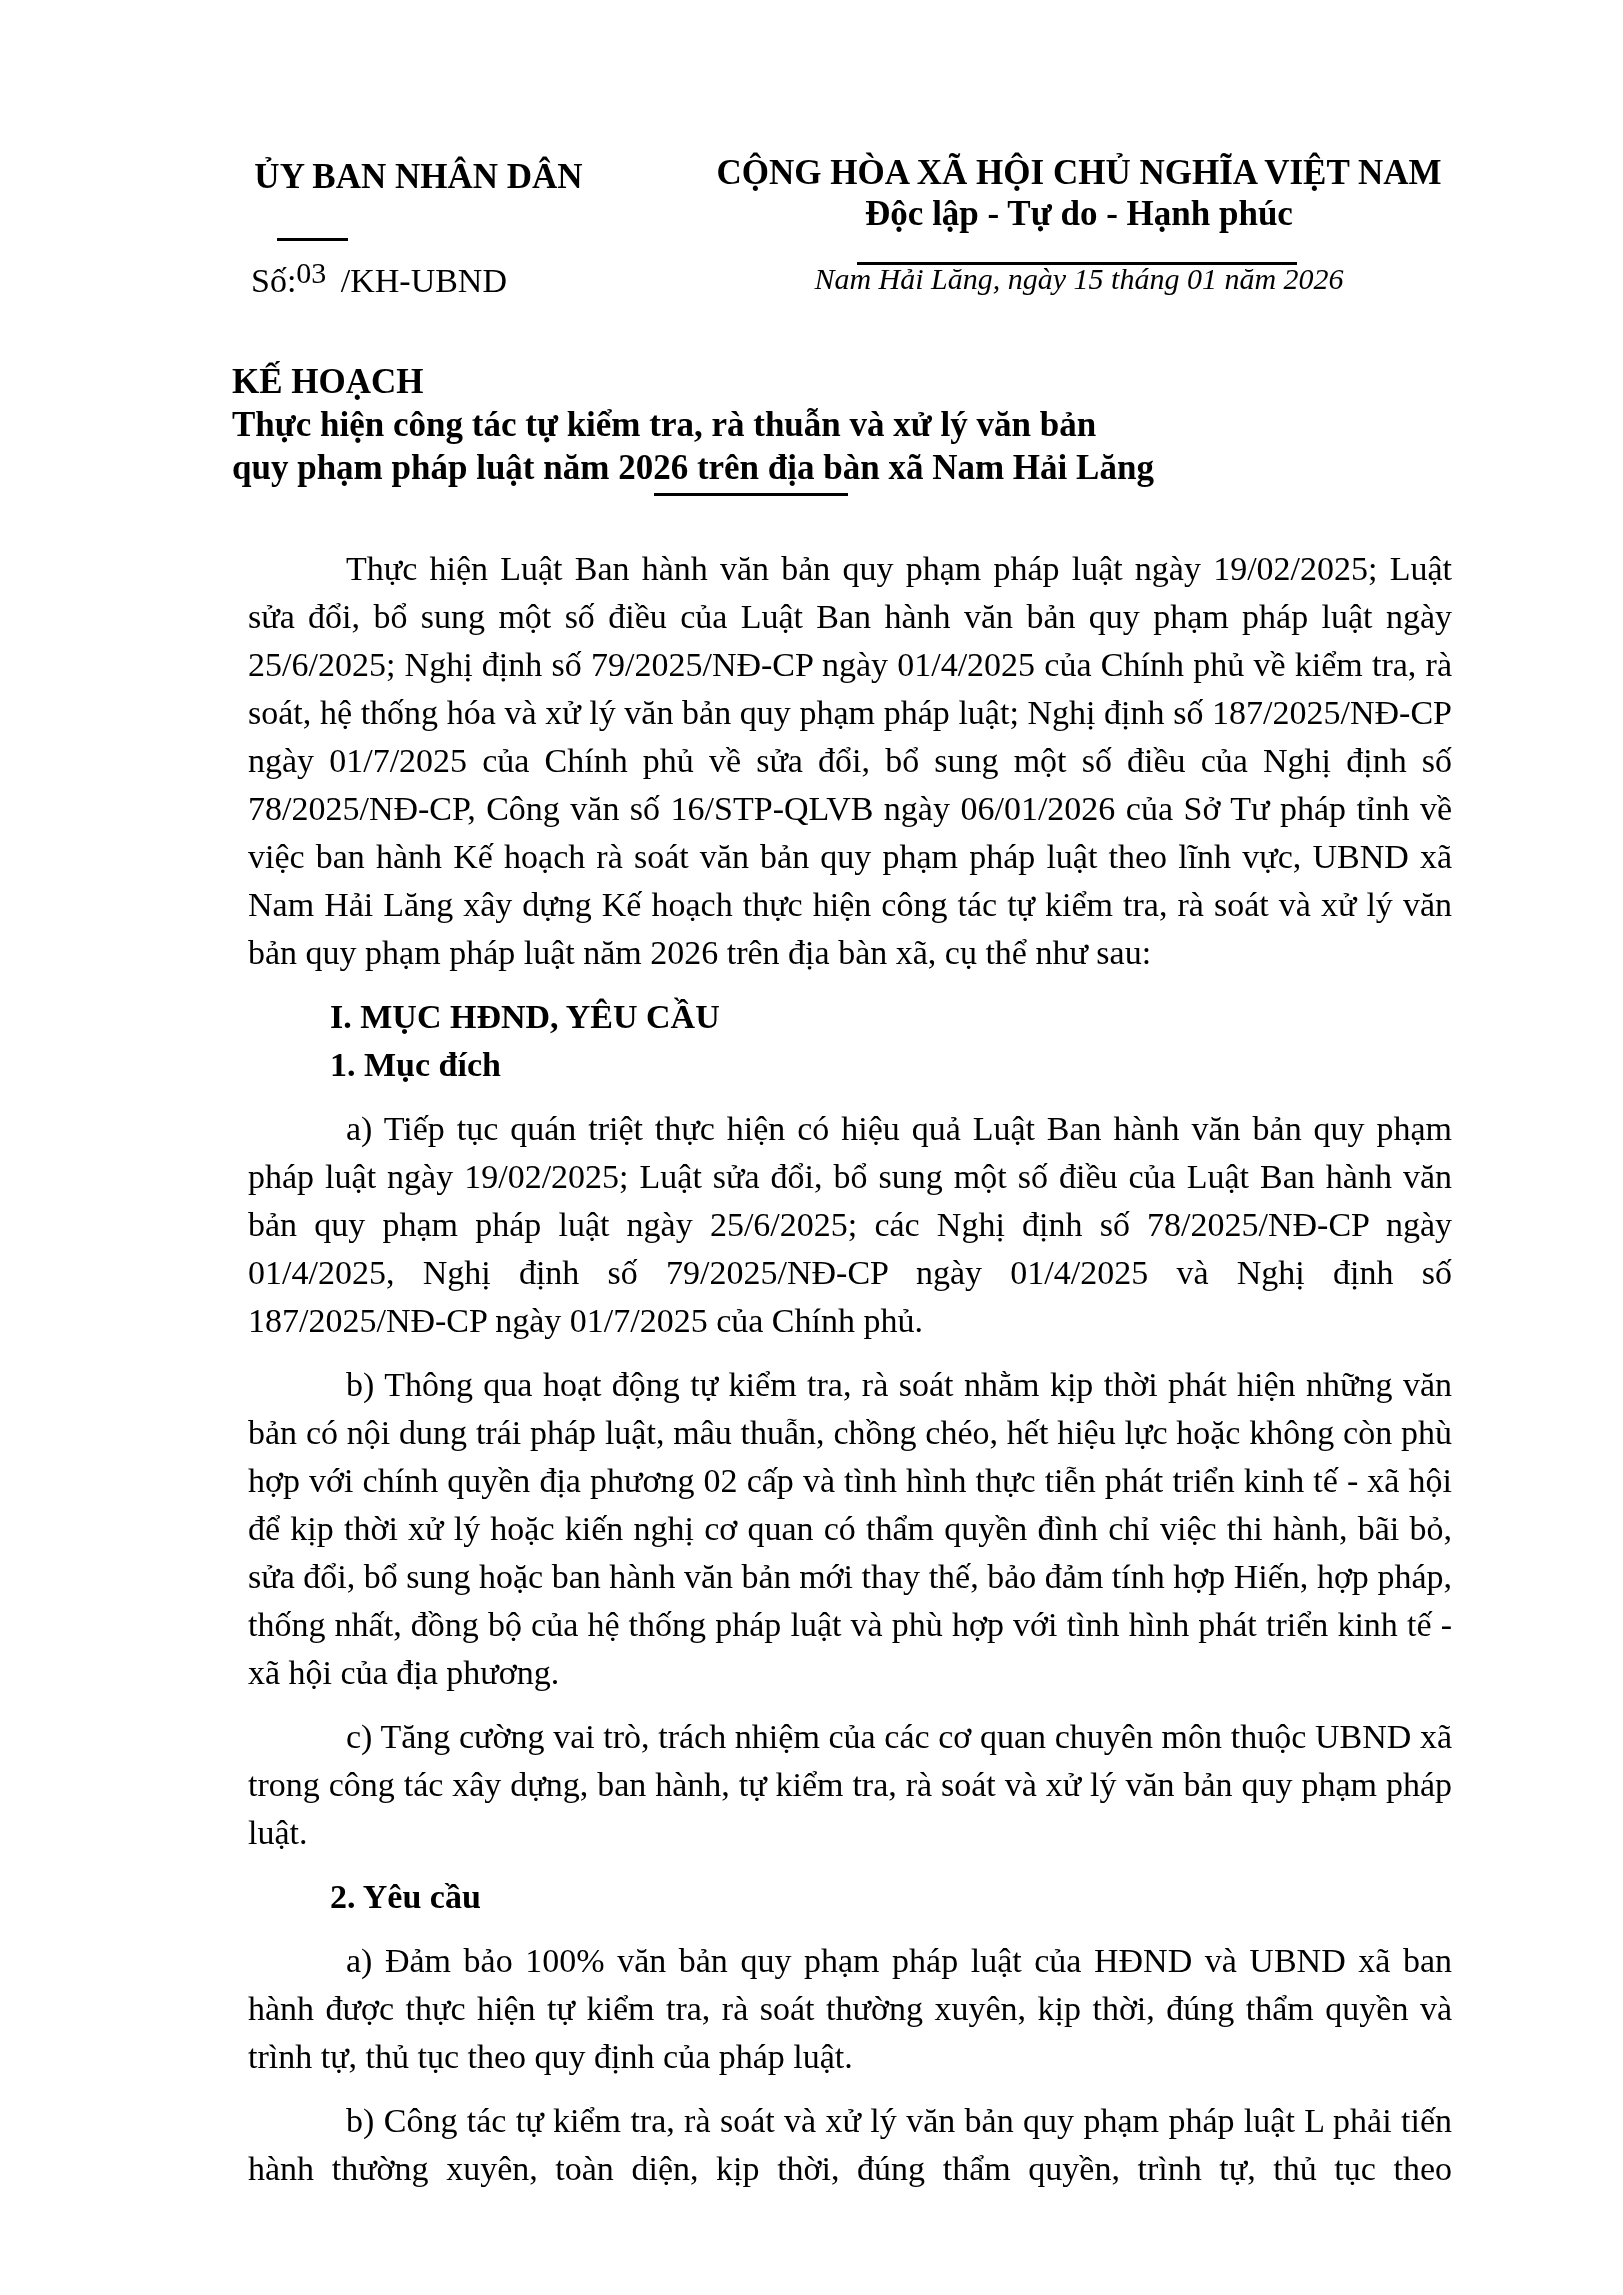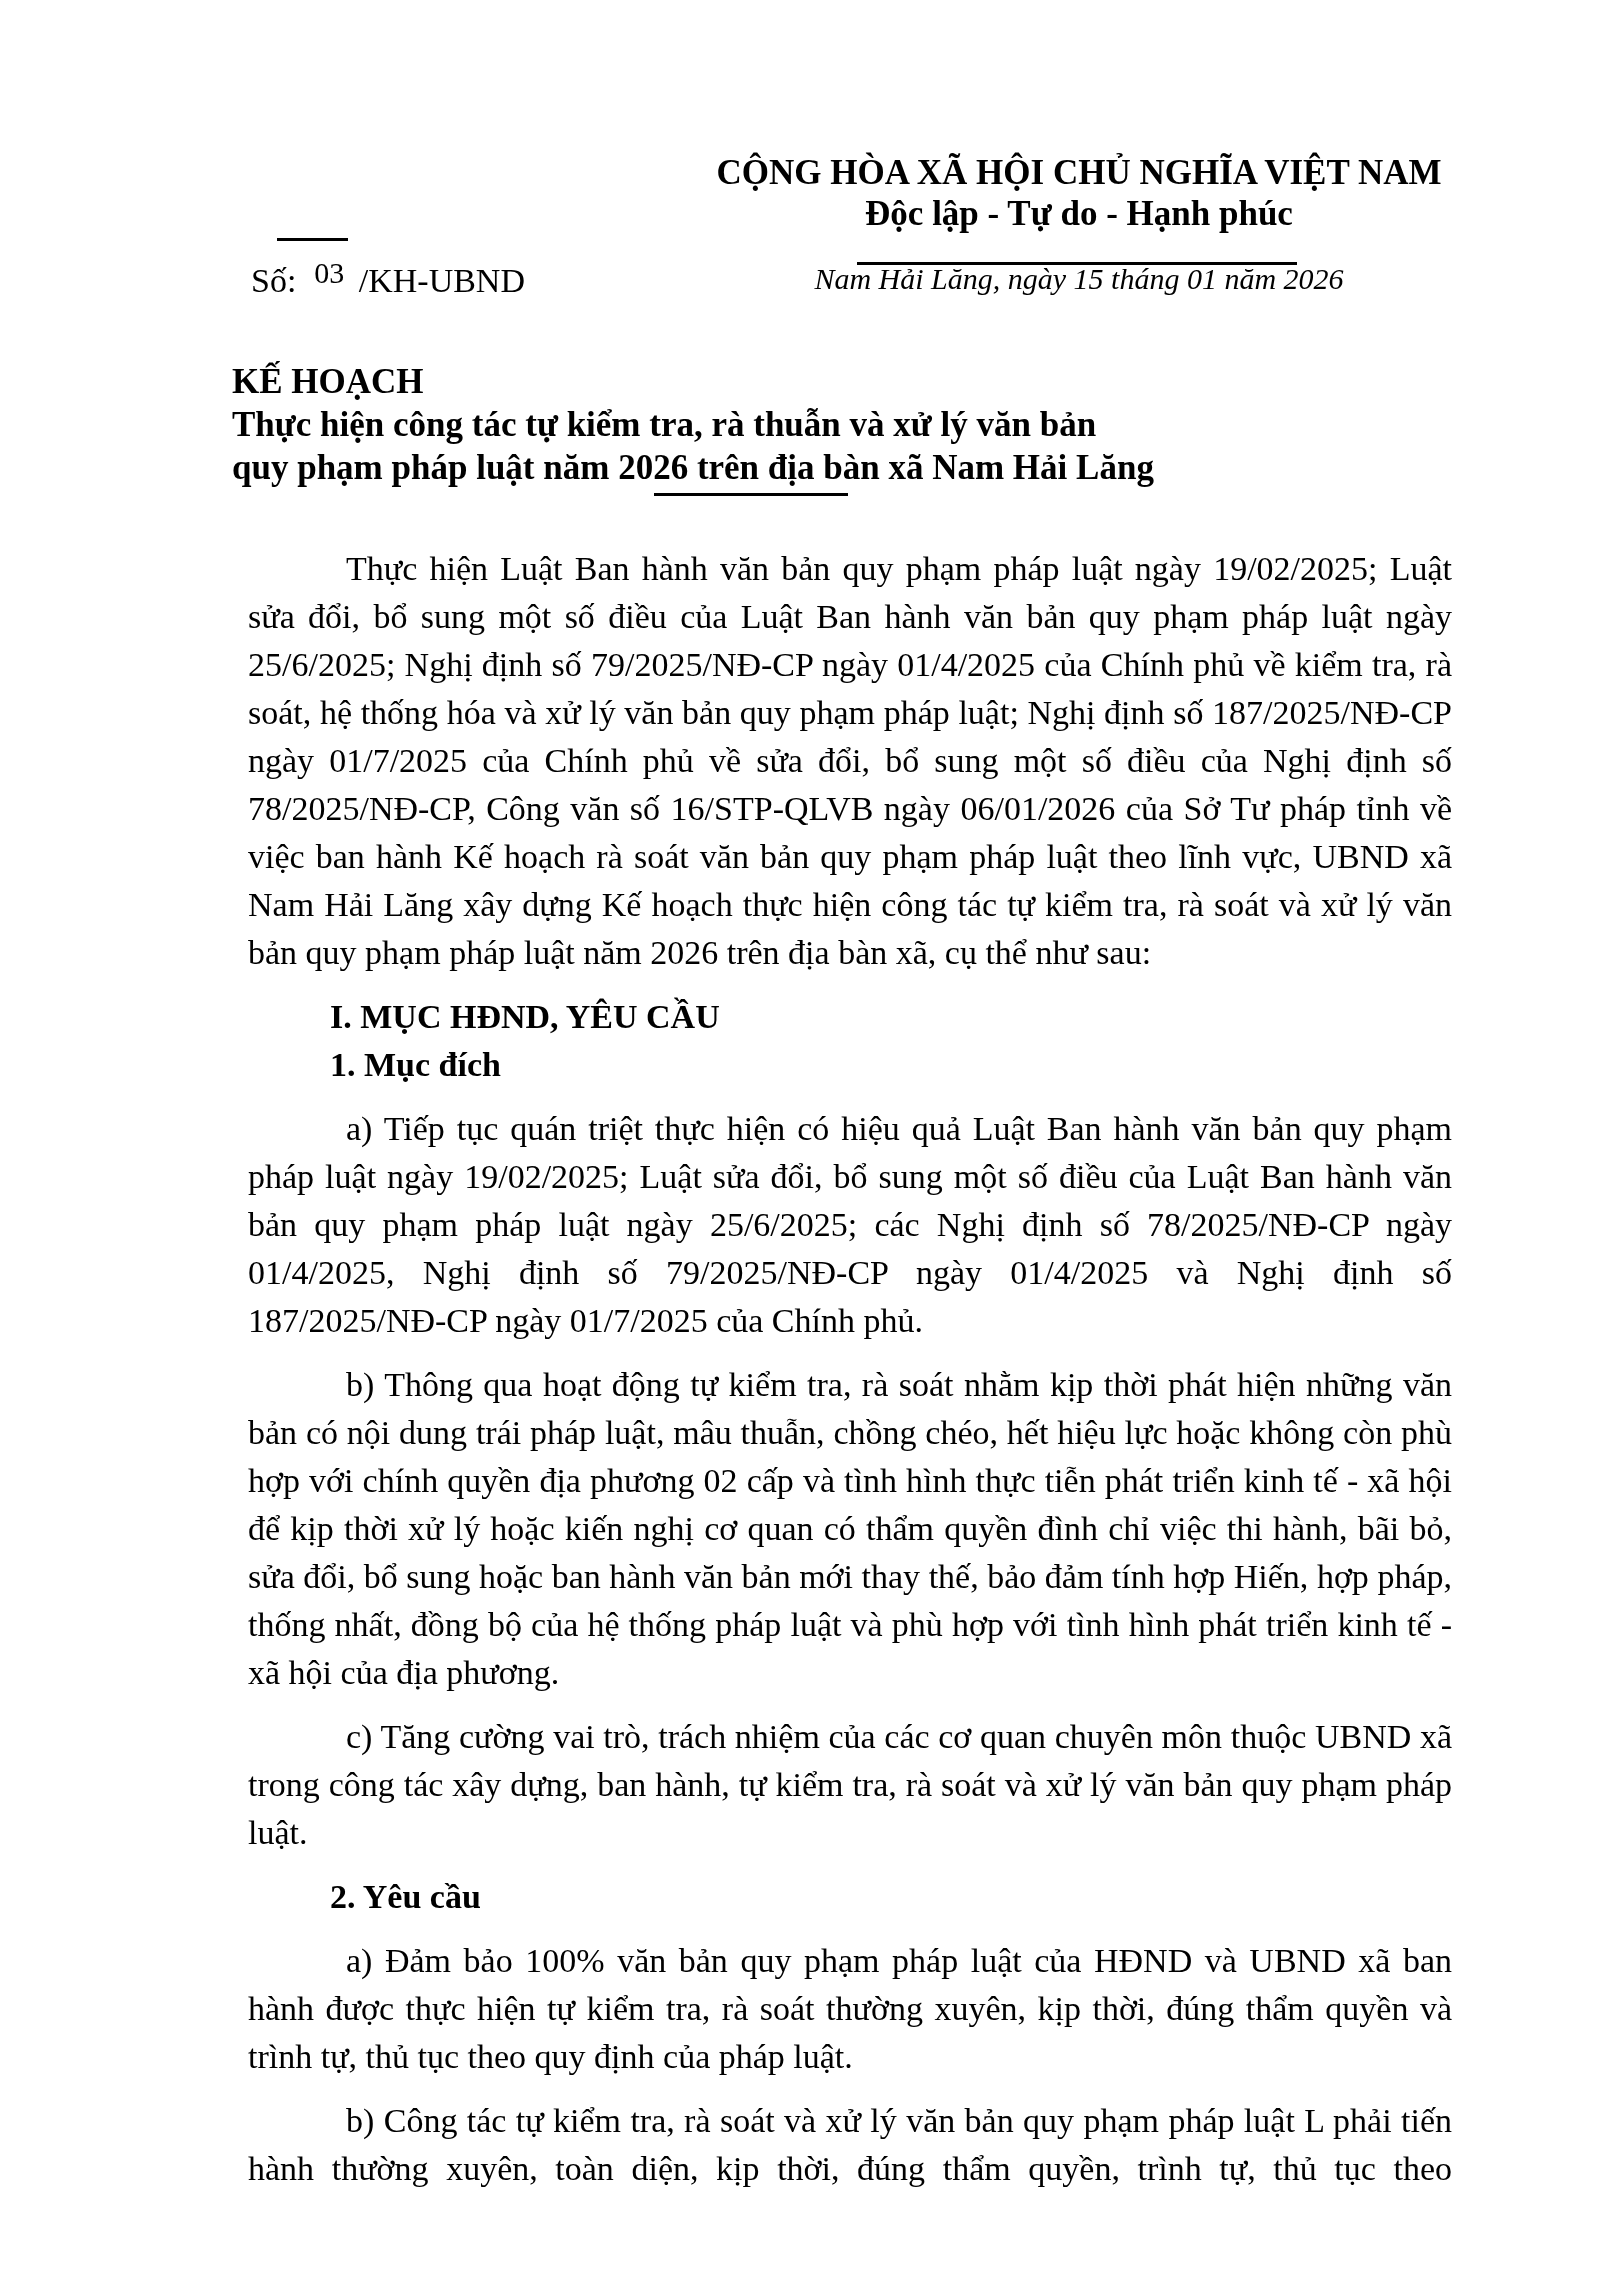--- a/index.html
+++ b/index.html
@@ -4,31 +4,32 @@
 <style>
   html, body { margin: 0; padding: 0; background: #ffffff; }
   body { width: 1623px; height: 2295px; position: relative; overflow: hidden;
          font-family: "Liberation Serif", "DejaVu Serif", serif; color: #000; }
   .abs { position: absolute; }
   .hdr { font-weight: bold; font-size: 35px; text-align: center; white-space: nowrap; line-height: 41px; }
   .left-col { left: 196px; width: 445px; }
   .right-col { left: 667px; width: 824px; }
   .rule { position: absolute; background: #000; height: 3.3px; }
   .so-line { font-size: 34px; white-space: nowrap; }
-  .so-num { font-size: 30px; position: relative; top: -9.2px; margin-left: 18px; margin-right: 14.4px; }
+  .so-num { font-size: 30px; position: relative; top: -9.2px; margin-left: 0; margin-right: 14.4px; }
   .date-line { font-style: italic; font-size: 30px; white-space: nowrap; text-align: center; }
   .title-block { left: 232px; width: 1236px; text-align: left; font-weight: bold; font-size: 35px; line-height: 43px; }
   .body { left: 232px; width: 1236px; font-size: 34px; line-height: 48px; text-align: justify; }
   .p { margin: 16px; text-indent: 98px; }
   .h { margin: 0; font-weight: bold; padding-left: 98px; text-align: left; }
 </style>
 </head>
 <body>
 
 <div class="abs hdr left-col" style="top:156px;">
+  <div>ỦY BAN NHÂN DÂN</div>
 </div>
 <div class="rule" style="left:277px; width:71px; top:238px;"></div>
 
 <div class="abs so-line" style="left:251px; top:262px;">
   <span>Số:</span><span class="so-num">03</span><span>/KH-UBND</span>
 </div>
 
 <div class="abs hdr right-col" style="top:152px;">
   <div>CỘNG HÒA XÃ HỘI CHỦ NGHĨA VIỆT NAM</div>
   <div>Độc lập - Tự do - Hạnh phúc</div>

